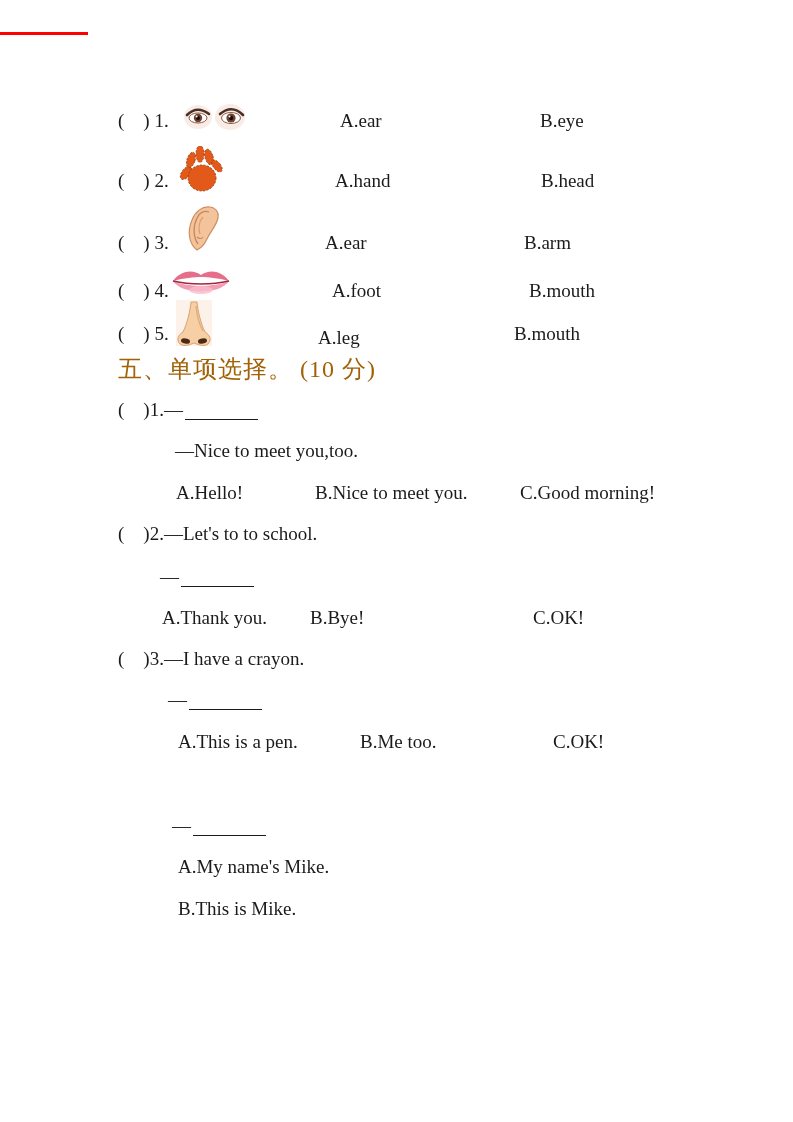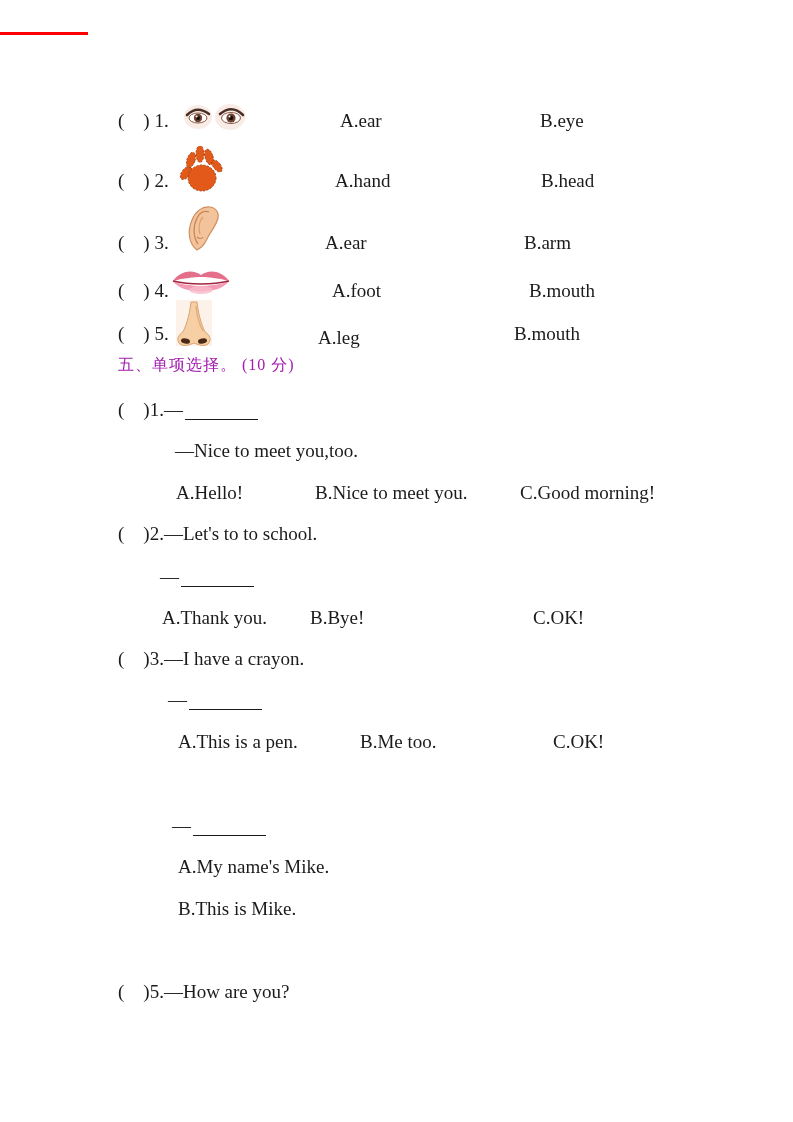--- a/index.html
+++ b/index.html
@@ -12,23 +12,23 @@
     color:#1b1b1b;
   }
   .line{
     position:absolute;
     white-space:pre;
     font-size:19px;
     line-height:1.2;
     color:#1b1b1b;
   }
   .cn{
-    font-size:16px;
+    font-size:24px;
     letter-spacing:1px;
-    color:#a21caf;
+    color:#a16207;
   }
   .blank{
     display:inline-block;
     width:73px;
     height:2px;
     border-bottom:1.7px solid #1b1b1b;
     vertical-align:-4px;
     margin-left:2px;
   }
   .img{
@@ -140,15 +140,14 @@
   <div class="line" style="left:118px;top:648px">(    )3.—I have a crayon.</div>
   <div class="line" style="left:168px;top:689px"><span>—</span><span class="blank"></span></div>
   <div class="line" style="left:178px;top:731px">A.This is a pen.</div>
   <div class="line" style="left:360px;top:731px">B.Me too.</div>
   <div class="line" style="left:553px;top:731px">C.OK!</div>
 
   <div class="line" style="left:172px;top:815px"><span>—</span><span class="blank"></span></div>
   <div class="line" style="left:178px;top:856px">A.My name's Mike.</div>
   <div class="line" style="left:178px;top:898px">B.This is Mike.</div>
 
-  <div class="line" style="left:118px;top:981px">(    )5.—How are you?</div>
 
 </div>
 
 </body></html>

